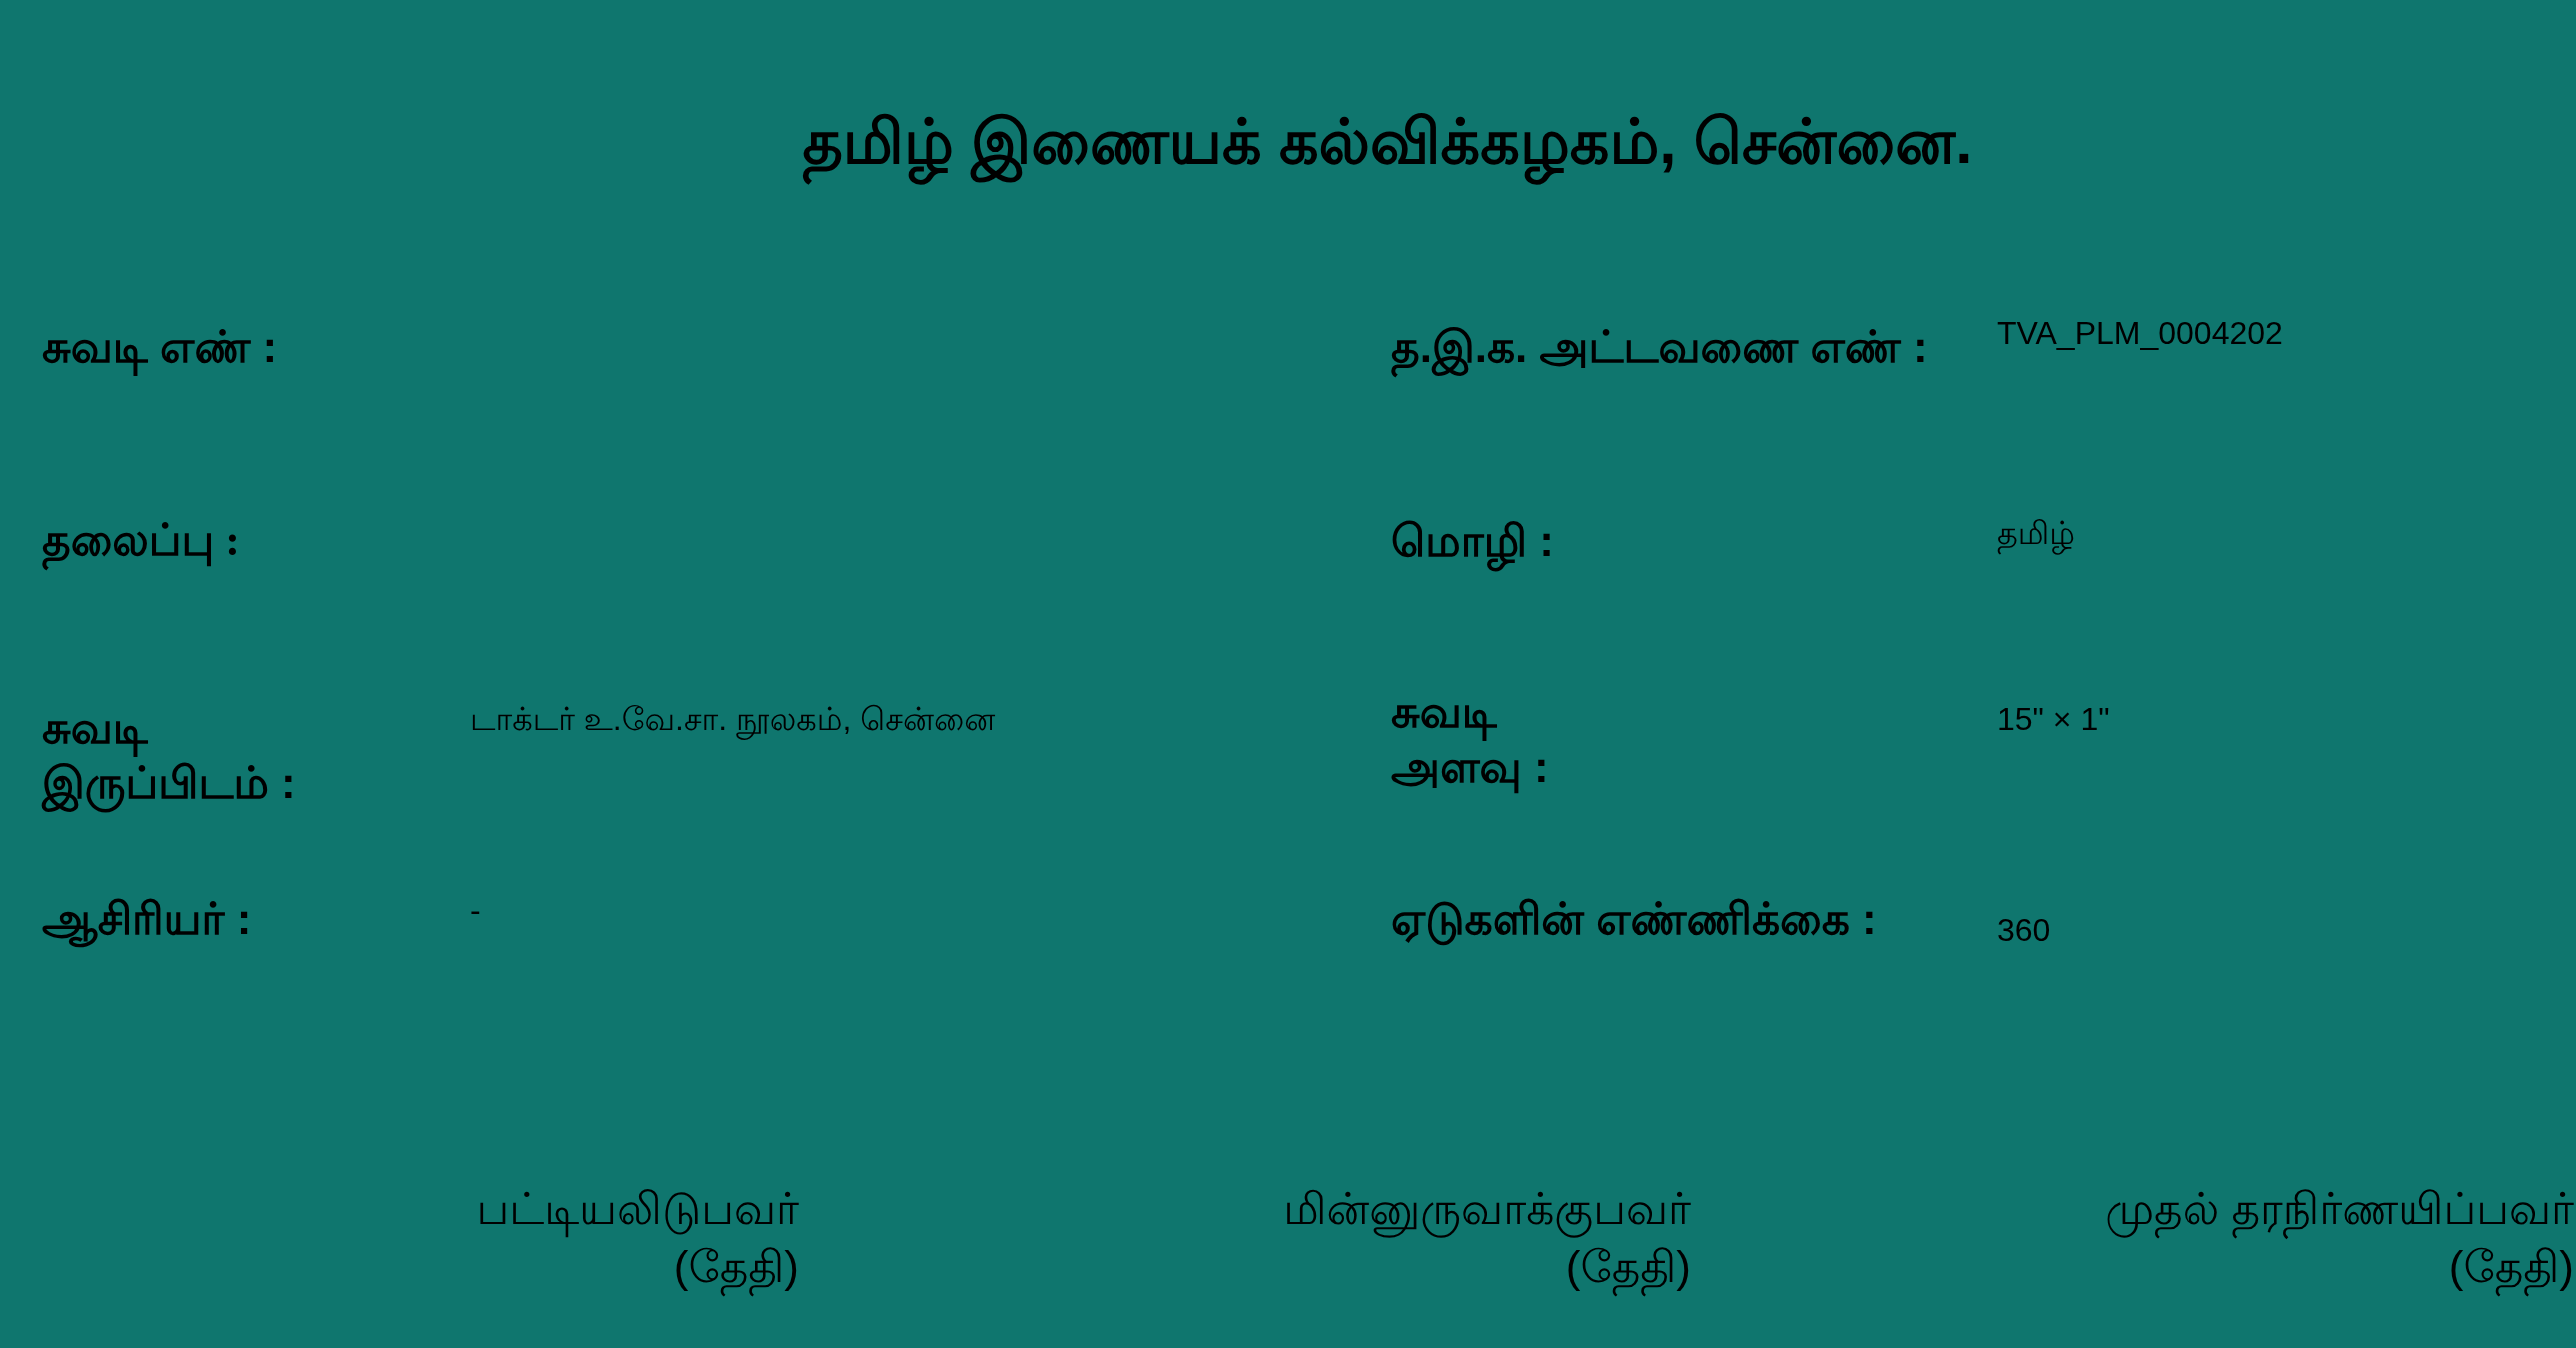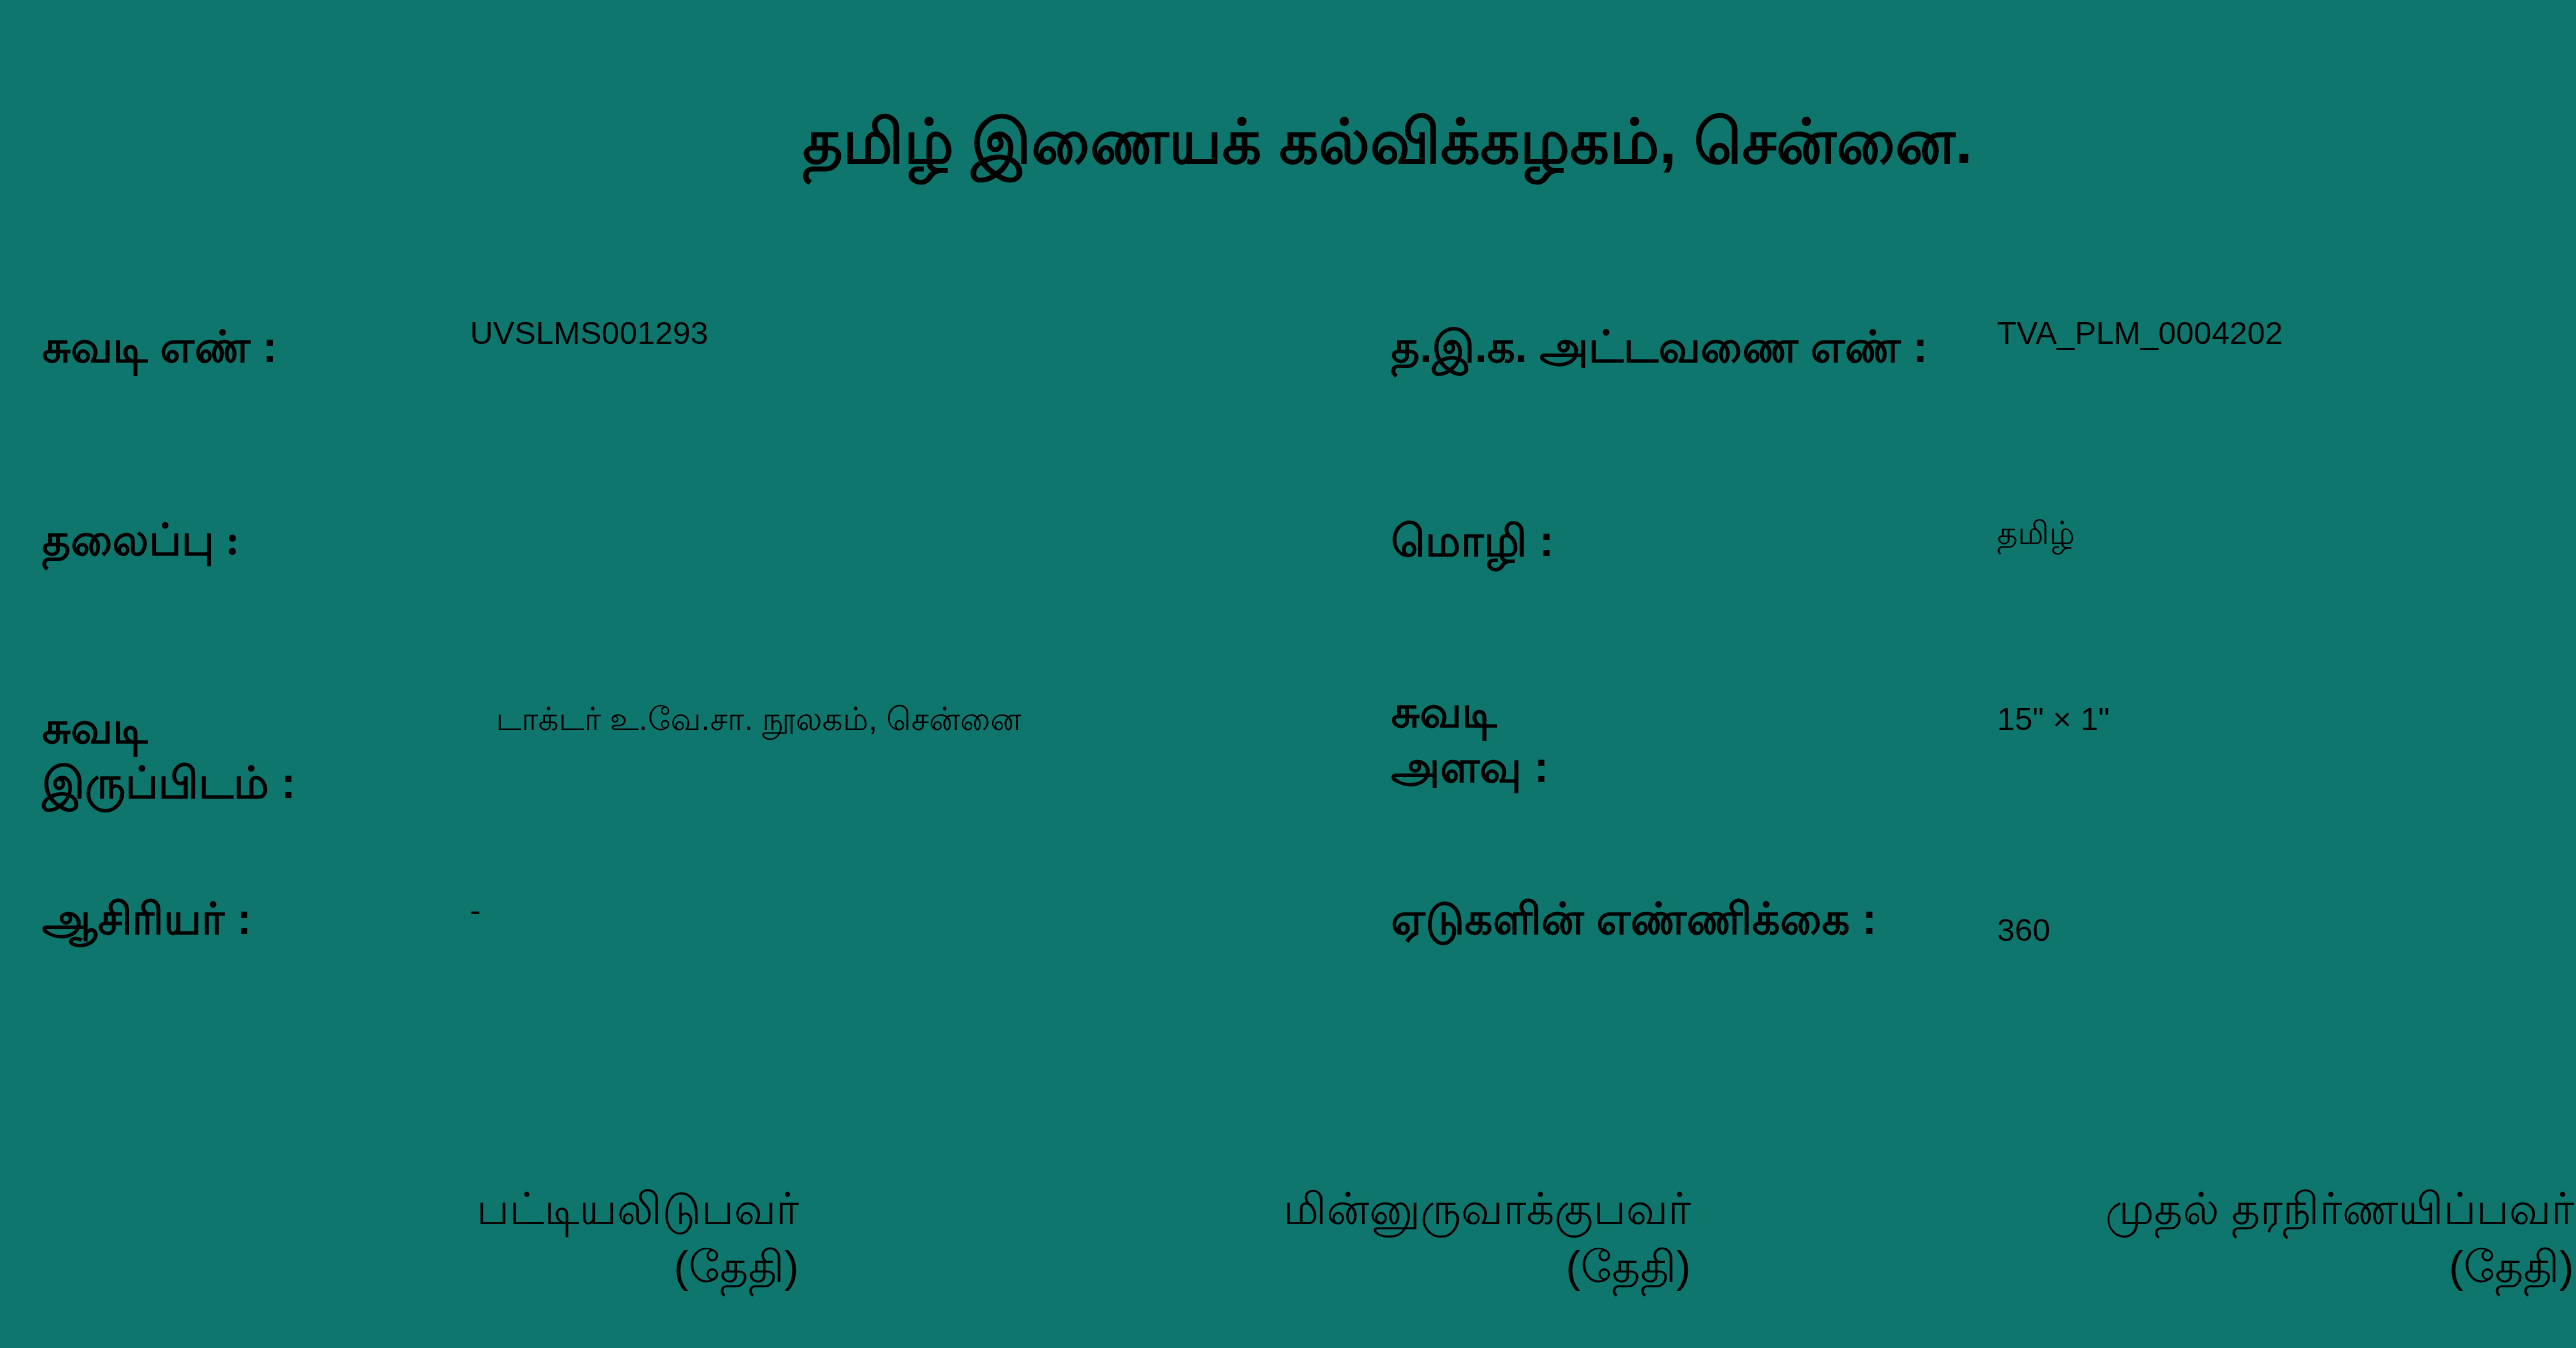--- a/index.html
+++ b/index.html
@@ -56,32 +56,31 @@
   .sig .note { display: block; }
 </style>
 </head>
 <body>
 
 <div class="page">
 
   <h1 class="title">தமிழ் இணையக் கல்விக்கழகம், சென்னை.</h1>
 
   <div class="lbl nowrap" style="left:42px; top:319px; width:387px;">சுவடி எண் :</div>
-  <div class="val" style="left:470px; top:308px; width:839px;">UVSLMS001293</div>
 
   <div class="lbl" style="left:1391px; top:319px; width:610px;">த.இ.க. அட்டவணை எண் :</div>
   <div class="val" style="left:1997px; top:308px; width:568px;">TVA_PLM_0004202</div>
 
   <div class="lbl nowrap" style="left:42px; top:513px; width:387px;font-family:Liberation Serif, serif;">தலைப்பு :</div>
 
   <div class="lbl nowrap" style="left:1391px; top:513px; width:610px;">மொழி :</div>
   <div class="val" style="left:1997px; top:508px; width:568px;">தமிழ்</div>
 
   <div class="lbl" style="left:42px; top:700px; width:277px;">சுவடி இருப்பிடம் :</div>
-  <div class="val" style="left:470px; top:694px; width:903px;margin-left:26px;">டாக்டர் உ.வே.சா. நூலகம், சென்னை</div>
+  <div class="val" style="left:470px; top:694px; width:903px;">டாக்டர் உ.வே.சா. நூலகம், சென்னை</div>
 
   <div class="lbl" style="left:1391px; top:684px; width:219px;">சுவடி அளவு :</div>
   <div class="val" style="left:1997px; top:694px; width:568px;">15" × 1"</div>
 
   <div class="lbl nowrap" style="left:42px; top:891px; width:387px;">ஆசிரியர் :</div>
   <div class="val" style="left:470px; top:885px; width:839px;">-</div>
 
   <div class="lbl nowrap" style="left:1391px; top:891px; width:645px;">ஏடுகளின் எண்ணிக்கை :</div>
   <div class="val" style="left:1997px; top:885px; width:568px;margin-top:20px;">360</div>
 

